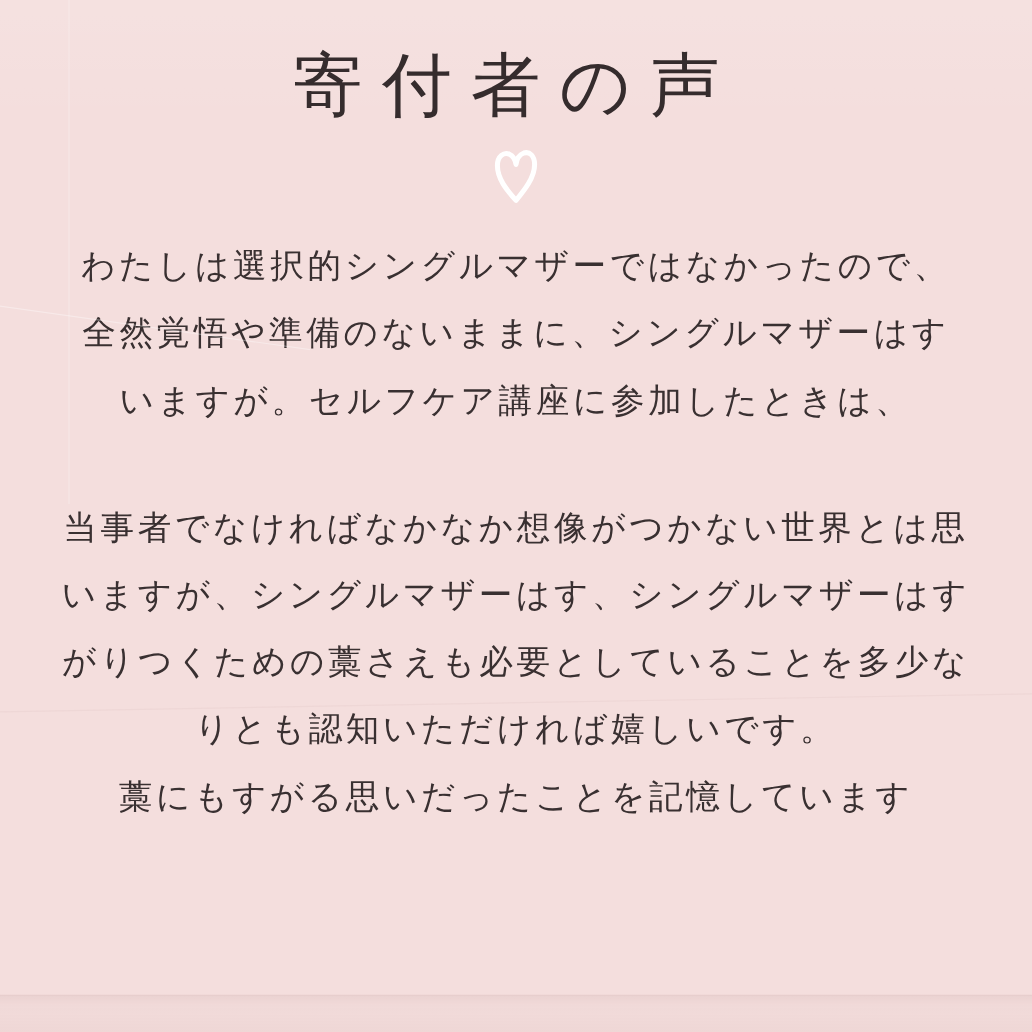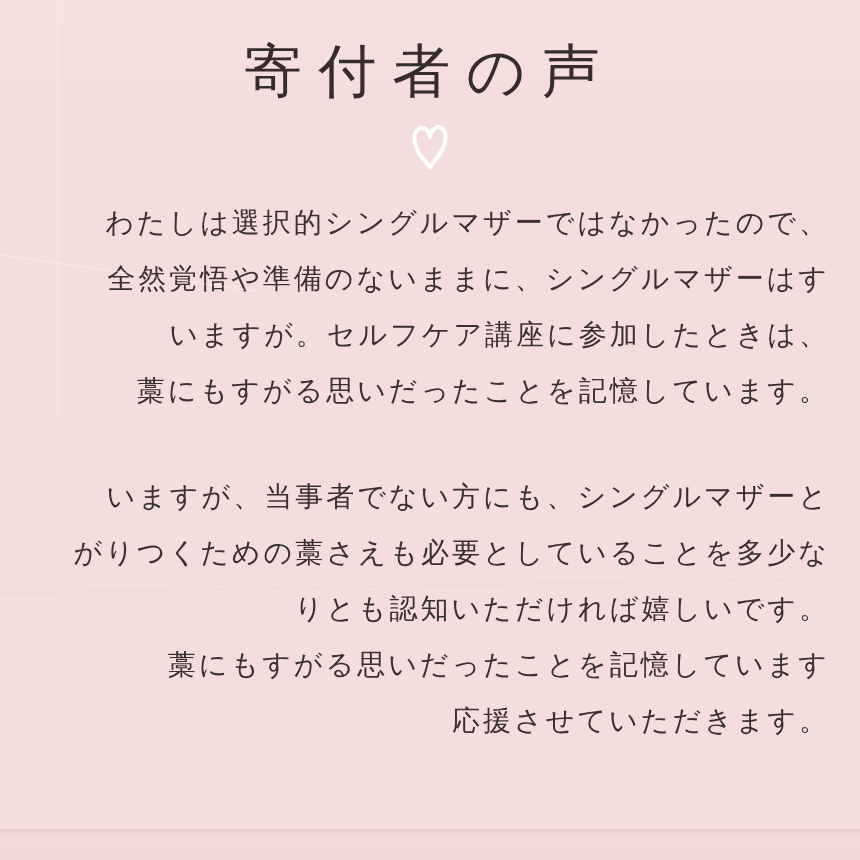--- a/index.html
+++ b/index.html
@@ -84,49 +84,47 @@
     color: #393031;
   }
   .para-1 {
     margin-top: 22px;
   }
   .para-2 {
     margin-top: 50px;
   }
   .line {
     white-space: nowrap;
-    text-align: right;
   }
 </style>
 </head>
 <body>
 
 <div class="page">
 
   <h1 class="title">寄付者の声</h1>
 
   <div class="heart-wrap">
     <svg width="40" height="52" viewBox="0 0 40 52">
       <path d="M20 46 C12 37 4.5 28 4.5 17 C4.5 9 10 5.5 14.5 7.5 C18 9 19.5 13 20 16 C20.5 12.5 22.5 8 26.5 6.5 C31.5 5 35.5 9 35.5 16 C35.5 27 27 37.5 20 46 Z" fill="none" stroke="#ffffff" stroke-width="4.2" stroke-linecap="round" stroke-linejoin="round"></path>
     </svg>
   </div>
 
   <div class="para para-1">
     <div class="line">わたしは選択的シングルマザーではなかったので、</div>
     <div class="line">全然覚悟や準備のないままに、シングルマザーはす</div>
     <div class="line">いますが。セルフケア講座に参加したときは、</div>
-    <div class="line">藁にもすがる思いだったことを記憶しています。</div>
   </div>
 
   <div class="para para-2">
-    <div class="line">いますが、当事者でない方にも、シングルマザーと</div>
+    <div class="line">当事者でなければなかなか想像がつかない世界とは思</div>
+    <div class="line">いますが、シングルマザーはす、シングルマザーはす</div>
     <div class="line">がりつくための藁さえも必要としていることを多少な</div>
     <div class="line">りとも認知いただければ嬉しいです。</div>
     <div class="line">藁にもすがる思いだったことを記憶しています</div>
-    <div class="line">応援させていただきます。</div>
   </div>
 
   <div class="crease-vertical"></div>
   <div class="crease-diagonal-1"></div>
   <div class="crease-diagonal-2"></div>
   <div class="crease-bottom"></div>
 
 </div>
 
 </body></html>

